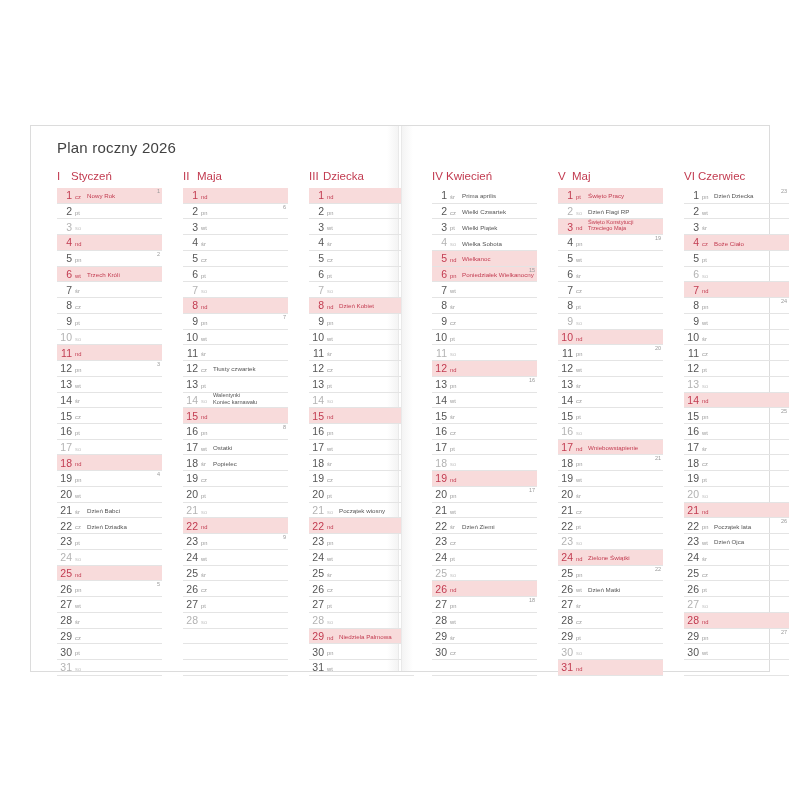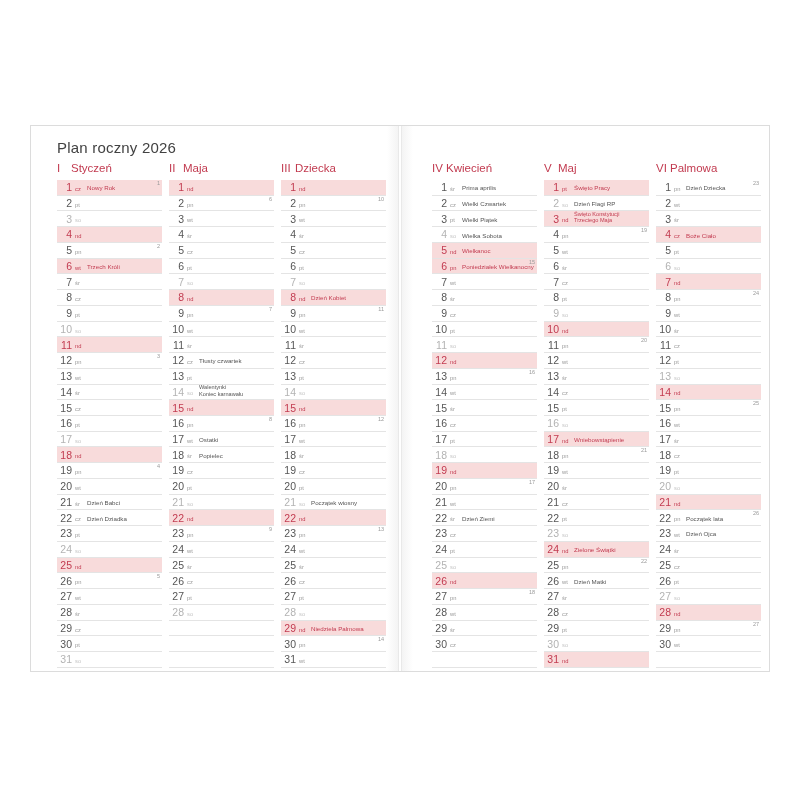--- a/index.html
+++ b/index.html
@@ -16,21 +16,21 @@
   .page { position:relative; flex:1; background:#ffffff; }
   .page-left  { border-right:1px solid #e9e9e9;
     background:linear-gradient(to right,#ffffff 97%,#f4f4f4 100%); }
   .page-right { border-left:1px solid #e9e9e9;
     background:linear-gradient(to left,#ffffff 97%,#f4f4f4 100%); }
   .spine { width:2px; background:#ffffff; }
   .page-title {
     position:absolute; top:13px; left:26px;
     font-size:15px; color:#424242; letter-spacing:.2px;
   }
-  .cols { position:absolute; top:36px; left:26px; display:flex; gap:7px;align-items:center; }
+  .cols { position:absolute; top:44px; left:26px; display:flex; gap:21px;align-items:center; }
   .page-right .cols { left:30px; }
   .month { width:105px; }
   .mhead { height:18px; font-size:11.5px; color:#c23b50; white-space:nowrap; }
   .mhead .roman { display:inline-block; min-width:14px; }
   .row {
     position:relative; height:15.74px; box-sizing:border-box;
     border-bottom:1px solid #e4e4e4;
     display:flex; align-items:flex-end; padding-bottom:2px;
   }
   .row.hl { background:#f8dbdb; }
@@ -734,21 +734,21 @@
               <span class="dn">30</span>
               <span class="dw">so</span>
             </div>
             <div class="row hl">
               <span class="dn">31</span>
               <span class="dw">nd</span>
             </div>
           </div>
         </div>
         <div class="month">
-          <div class="mhead"><span class="roman">VI</span><span class="mname">Palmowa</span></div>
+          <div class="mhead"><span class="roman">VI</span><span class="mname">Czerwiec</span></div>
           <div class="rows">
             <div class="row">
               <span class="dn">1</span>
               <span class="dw">pn</span>
               <span class="hol">Dzień Dziecka</span>
               <span class="wk">23</span>
             </div>
             <div class="row">
               <span class="dn">2</span>
               <span class="dw">wt</span>

